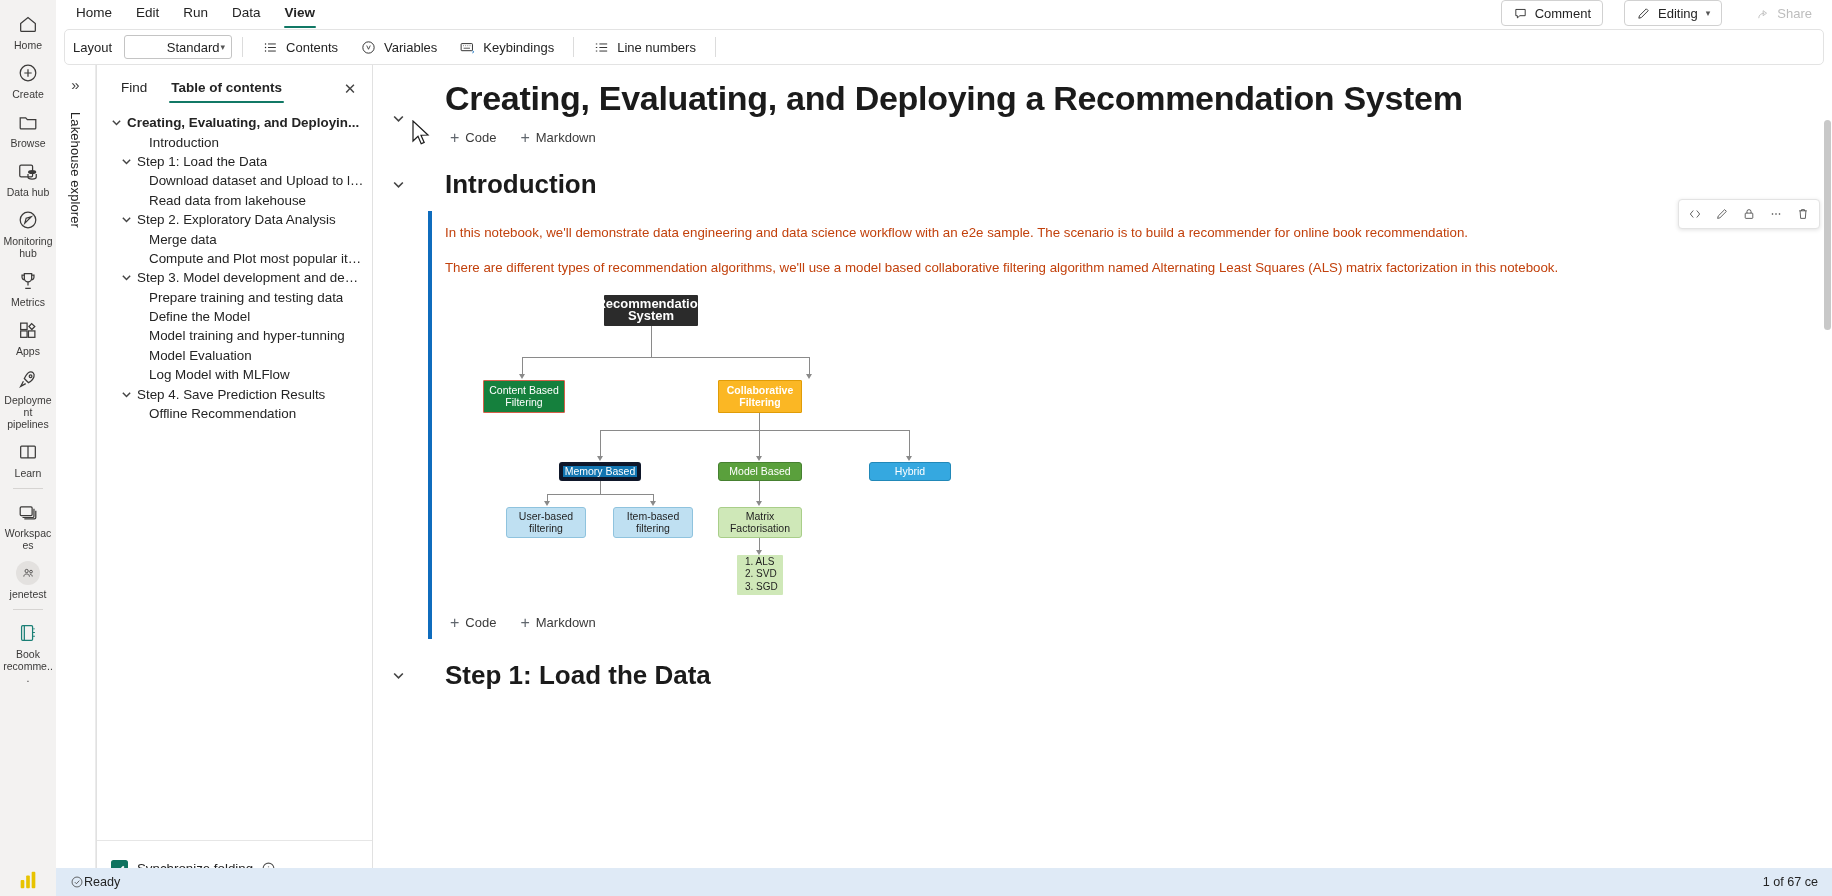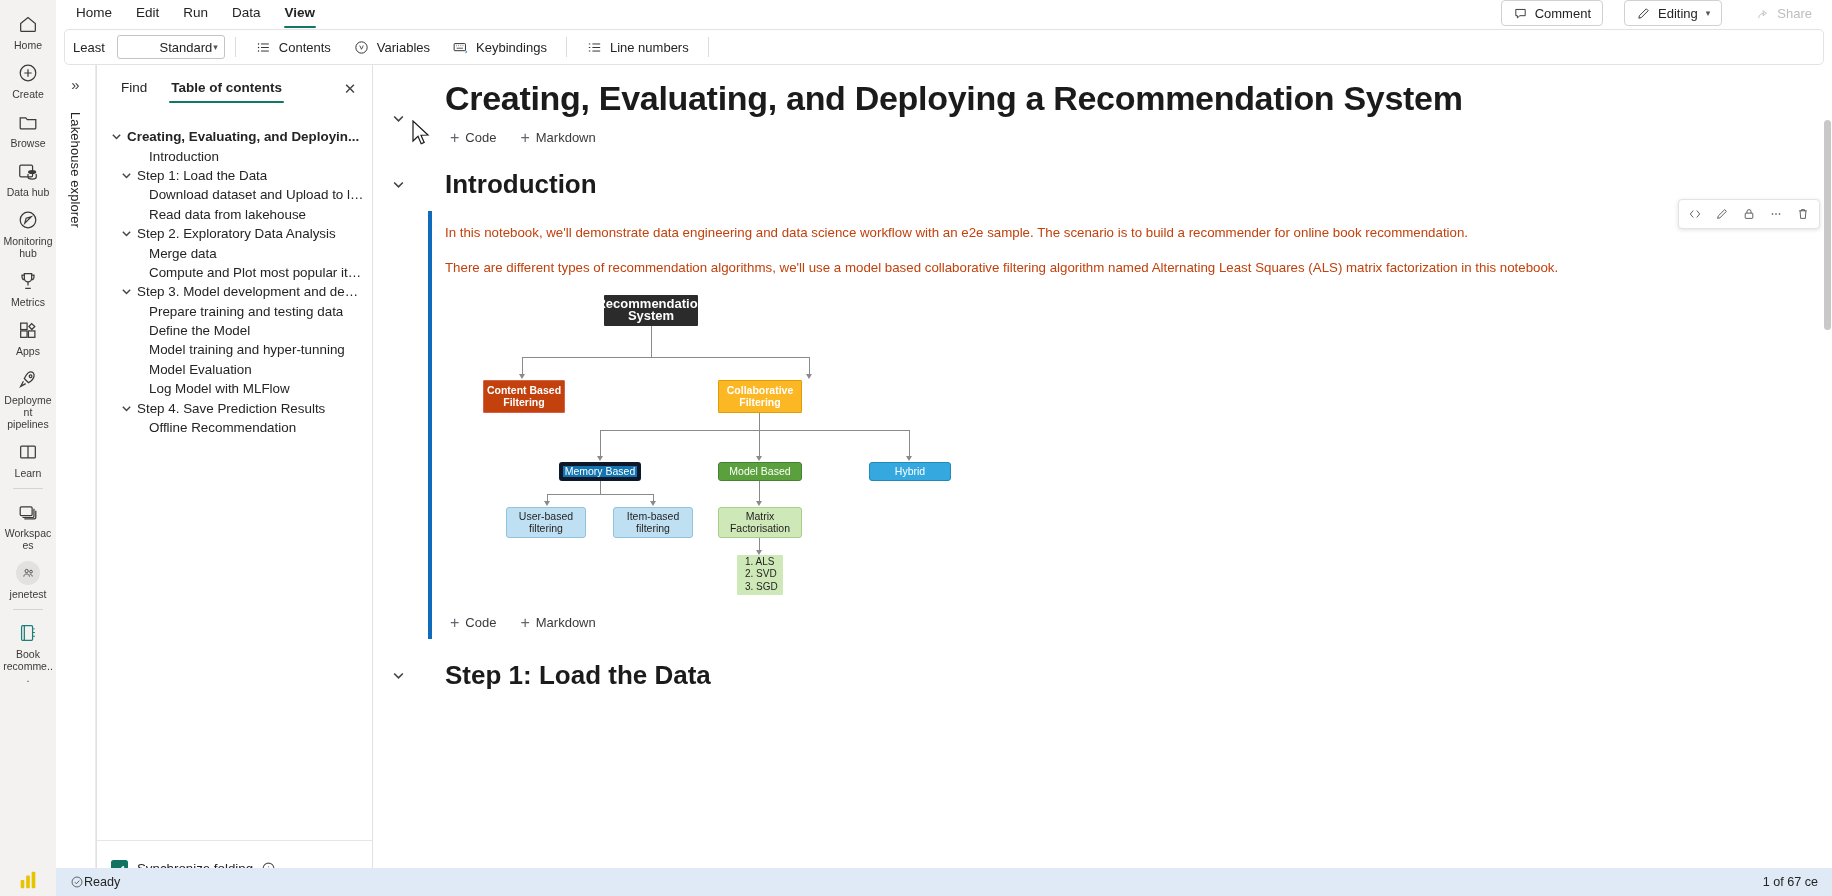--- a/index.html
+++ b/index.html
@@ -110,21 +110,21 @@
   }
   .toc-tab.active { font-weight: 700; }
   .toc-tab.active::after {
     content: ""; position: absolute; left: 8px; right: 8px; bottom: 0px;
     height: 2.5px; background: #117865; border-radius: 2px;
   }
   .toc-close {
     margin-left: auto; width: 24px; height: 24px; display: flex; align-items: center;
     justify-content: center; cursor: pointer; color: #444; font-size: 15px; border-radius: 3px;
   }
-  .toc-list { flex: 1; overflow: hidden; padding-top: 24px; }
+  .toc-list { flex: 1; overflow: hidden; padding-top: 10px; }
   .toc-row {
     display: flex; align-items: center; height: 19.4px; font-size: 13.4px;
     color: #242424; cursor: pointer; padding-right: 8px;
   }
   .toc-caret {
     width: 22px; flex: 0 0 22px; display: flex; align-items: center; justify-content: center;
     color: #555;
   }
   .toc-caret svg { width: 11px; height: 11px; stroke: #444; fill: none; stroke-width: 1.6; }
   .toc-txt { white-space: nowrap; overflow: hidden; text-overflow: ellipsis; }
@@ -188,21 +188,21 @@
   }
   .ct-btn svg { width: 14px; height: 14px; stroke: #3a3a3a; fill: none; stroke-width: 1.35; }
 
   
   .diagram { position: relative; width: 520px; height: 290px; margin-left: 18px; }
   .dg-box {
     position: absolute; display: flex; align-items: center; justify-content: center;
     text-align: center; font-size: 10.5px; line-height: 12.4px; border-radius: 1px;
   }
   .dg-root { background:#2b2b2b; color:#fff; font-weight:700; font-size:13px; }
-  .dg-cbf { background:#c2410c; color:#ffffff; font-weight:700; border:1px solid #d6604a; }
+  .dg-cbf { background:#15803d; color:#ffffff; font-weight:400; border:1px solid #d6604a; }
   .dg-cf  { background:#fbb724; color:#ffffff; font-weight:700; border:1px solid #e09c07; }
   .dg-mem { background:#1275b1; color:#ffffff; border:4px solid #0f172a; border-radius:3px;}
   .dg-mod { background:#5aa03c; color:#ffffff; border:1px solid #468030; border-radius:3px;}
   .dg-hyb { background:#35a8e0; color:#ffffff; border:1px solid #2188b8; border-radius:3px;}
   .dg-lblue { background:#bfe0f2; color:#1f1f1f; border:1px solid #8fc3de; border-radius:3px;}
   .dg-lgreen{ background:#cfe8b8; color:#1f1f1f; border:1px solid #a9ce89; border-radius:3px;}
   .dg-list {
     background:#cfe8b8; color:#1f1f1f; font-size:10px; line-height:12.5px;
     text-align:left; justify-content:flex-start; padding-left:8px; border:none;
   }
@@ -416,21 +416,21 @@
           <svg viewBox="0 0 24 24">
               <path d="M6 19.5c0-5 4-8 9-8"></path>
               <path d="M13 7.5 18.5 11.5 13 15.5z"></path>
             </svg>
           <span>Share</span>
         </div>
       </div>
     </div>
 
     <div class="ribbon-cmd">
-      <span class="cmd-label">Least</span>
+      <span class="cmd-label">Layout</span>
       <div class="layout-select">
         <span>Standard</span>
         <span class="chev-sm">▾</span>
       </div>
       <div class="cmd-div"></div>
       <div class="cmd-btn">
         <svg viewBox="0 0 24 24">
             <circle cx="5" cy="7" r="1" fill="#242424" stroke="none"></circle>
             <circle cx="5" cy="12" r="1" fill="#242424" stroke="none"></circle>
             <circle cx="5" cy="17" r="1" fill="#242424" stroke="none"></circle>

